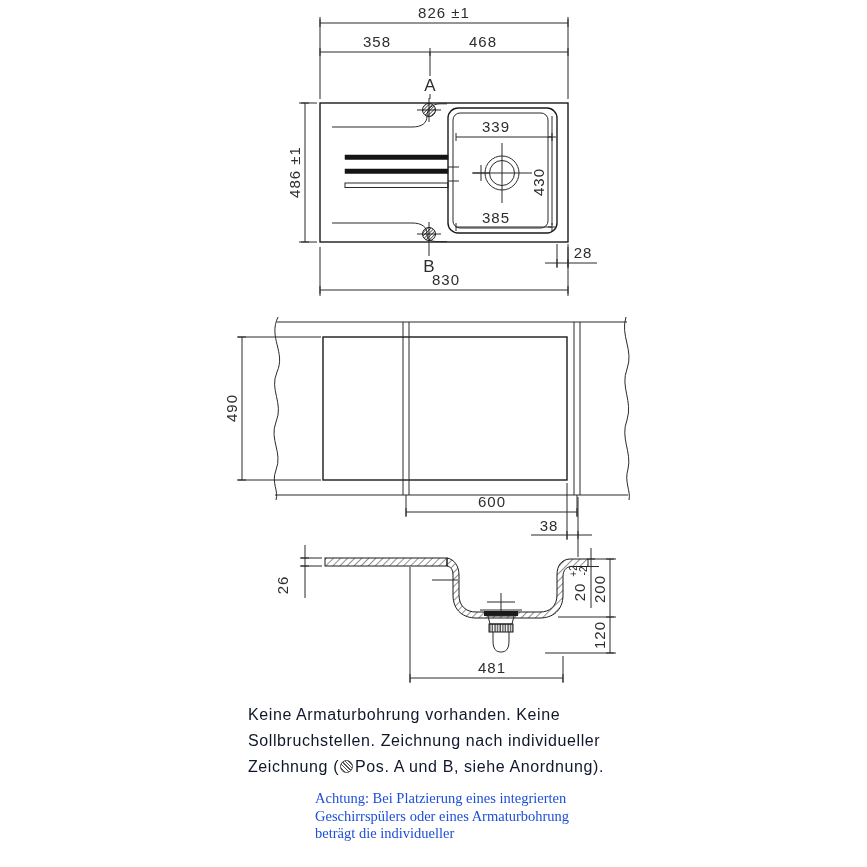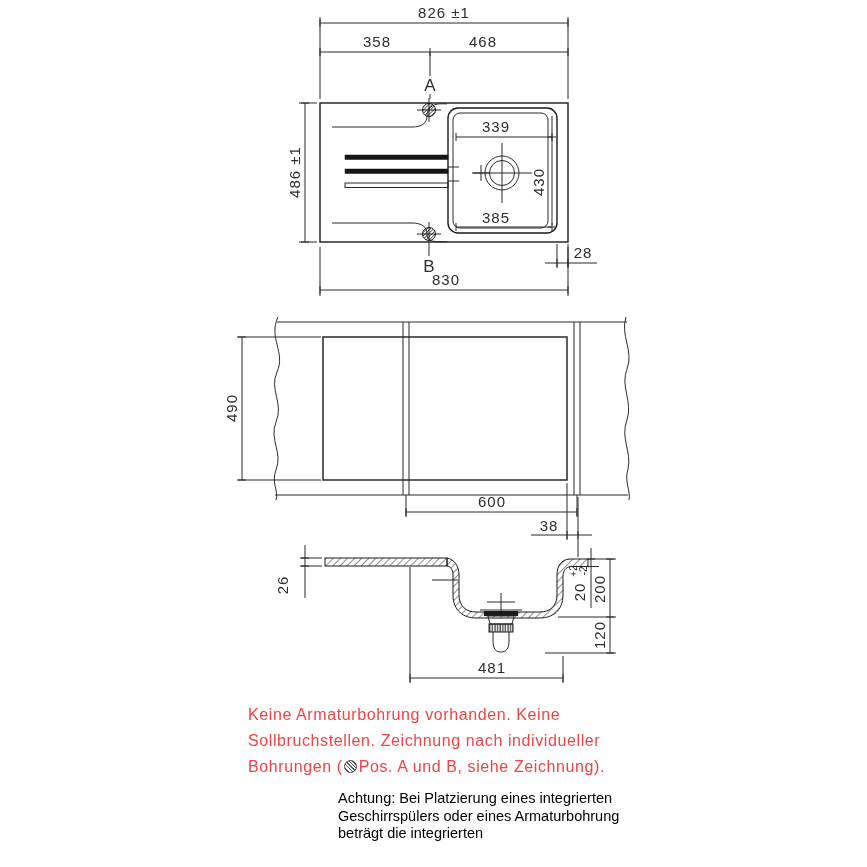--- a/index.html
+++ b/index.html
@@ -5,23 +5,23 @@
   html,body{margin:0;padding:0;background:#fff;}
   .page{position:relative;width:867px;height:867px;background:#ffffff;overflow:hidden;
         font-family:"Liberation Sans",sans-serif;}
   svg{position:absolute;left:0;top:0;}
   svg .ln{stroke:#2a2a2a;stroke-width:1;fill:none;}
   svg .ln2{stroke:#1a1a1a;stroke-width:1.4;fill:none;}
   svg .dim{font-family:"Liberation Sans",sans-serif;font-size:15px;fill:#2d2d2d;letter-spacing:1px;}
   svg .dimsm{font-family:"Liberation Sans",sans-serif;font-size:10px;fill:#2d2d2d;}
   svg .poslbl{font-family:"Liberation Sans",sans-serif;font-size:17px;fill:#2d2d2d;}
   .note-main{position:absolute;left:248px;top:702px;width:390px;
-             font-size:16px;line-height:26px;letter-spacing:0.6px;color:#ef4444;}
-  .note-warning{position:absolute;left:338px;top:790px;width:300px;
-                font-size:14.5px;line-height:17.5px;color:#000000;}
+             font-size:16px;line-height:26px;letter-spacing:0.6px;color:#0f172a;}
+  .note-warning{position:absolute;left:315px;top:790px;width:300px;
+                font-size:14.5px;line-height:17.5px;color:#1d4ed8;font-family:Liberation Serif, serif;}
   .pos-dot{display:inline-block;width:11px;height:11px;border:1px solid #444;border-radius:50%;
            background:repeating-linear-gradient(45deg,#555 0 1px,transparent 1px 2.5px);
            vertical-align:-1px;margin:0 2px 0 1px;}
 </style>
 </head>
 <body>
 
 <div class="page">
 
 <svg width="867" height="867" viewBox="0 0 867 867">
@@ -232,22 +232,22 @@
     <line class="ln" x1="410" y1="678" x2="563" y2="678"></line>
     <line class="ln" x1="410" y1="674" x2="410" y2="682"></line>
     <line class="ln" x1="563" y1="674" x2="563" y2="682"></line>
     <text class="dim" x="492" y="673" text-anchor="middle">481</text>
   </g>
 </svg>
 
   <div class="note-main">
     <div>Keine Armaturbohrung vorhanden. Keine</div>
     <div>Sollbruchstellen. Zeichnung nach individueller</div>
-    <div><span>Bohrungen (</span><span class="pos-dot"></span><span>Pos. A und B, siehe Zeichnung).</span></div>
+    <div><span>Zeichnung (</span><span class="pos-dot"></span><span>Pos. A und B, siehe Anordnung).</span></div>
   </div>
 
   <div class="note-warning">
     <div>Achtung: Bei Platzierung eines integrierten</div>
     <div>Geschirrspülers oder eines Armaturbohrung</div>
-    <div>beträgt die integrierten</div>
+    <div>beträgt die individueller</div>
   </div>
 
 </div>
 
 </body></html>

